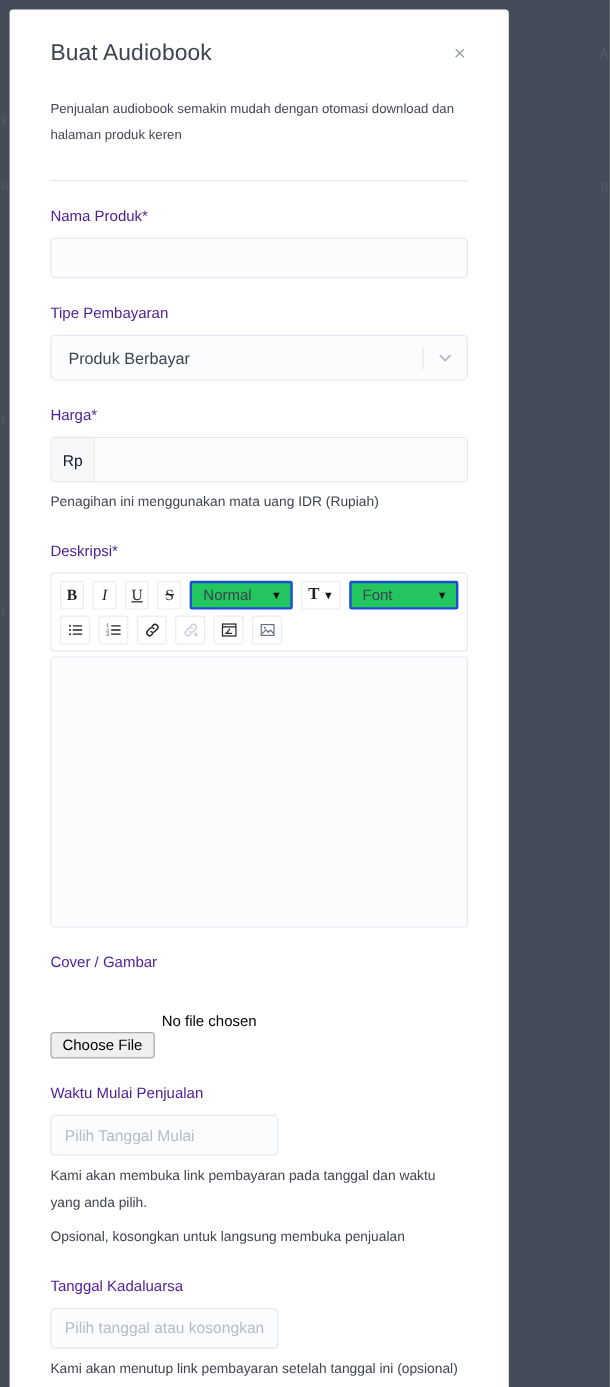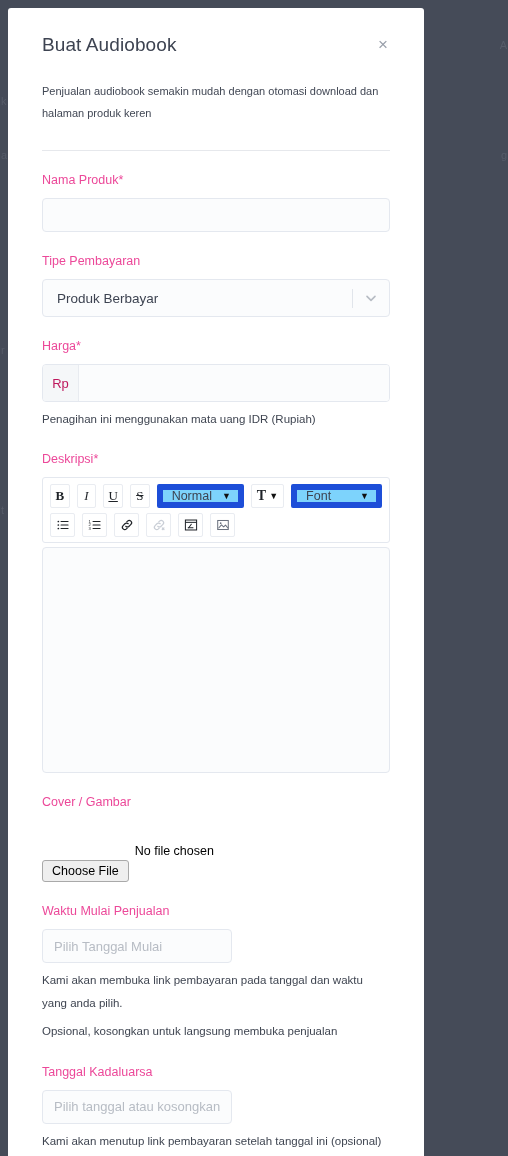--- a/index.html
+++ b/index.html
@@ -75,21 +75,21 @@
   .divider {
     height: 1px;
     background: #e6e8ec;
     margin: 26px 0 0 0;
   }
 
   .field { margin-top: 22px; }
   .field-label {
     display: block;
     font-size: 12.5px;
-    color: #ec4899;
+    color: #4c1d95;
     margin-bottom: 11px;
     font-weight: 400;
   }
   .help-text {
     font-size: 11.5px;
     color: #3f4551;
     line-height: 1.95;
     margin-top: 6px;
   }
 
@@ -149,21 +149,21 @@
     background: #fbfcfd;
   }
   .input-addon {
     width: 36px;
     display: flex;
     align-items: center;
     justify-content: center;
     background: #f5f7f9;
     border-right: 1px solid #e8ebf0;
     font-size: 13px;
-    color: #be185d;
+    color: #0f172a;
   }
   .input-group input {
     flex: 1;
     border: none;
     background: #fbfcfd;
     padding: 0 11px;
     font-size: 13px;
     color: #3d4351;
     font-family: "Liberation Sans", sans-serif;
     outline: none;
@@ -199,23 +199,23 @@
     padding: 0;
   }
   .tb-btn.bold { font-weight: 700; }
   .tb-btn.italic { font-style: italic; }
   .tb-btn.underline { text-decoration: underline; }
   .tb-btn.strike { text-decoration: line-through; }
   .tb-btn.icon-btn svg { display: block; }
   .tb-btn.disabled { color: #c9ced6; }
   .tb-select {
     height: 24px;
-    border: 6px solid #1d4ed8;
+    border: 2px solid #1d4ed8;
     border-radius: 2px;
-    background: #7dd3fc;
+    background: #22c55e;
     display: flex;
     align-items: center;
     gap: 10px;
     padding: 0 7px 0 9px;
     font-size: 12.5px;
     color: #3d4351;
     cursor: pointer;
   }
   .tb-select .caret {
     font-size: 9px;

